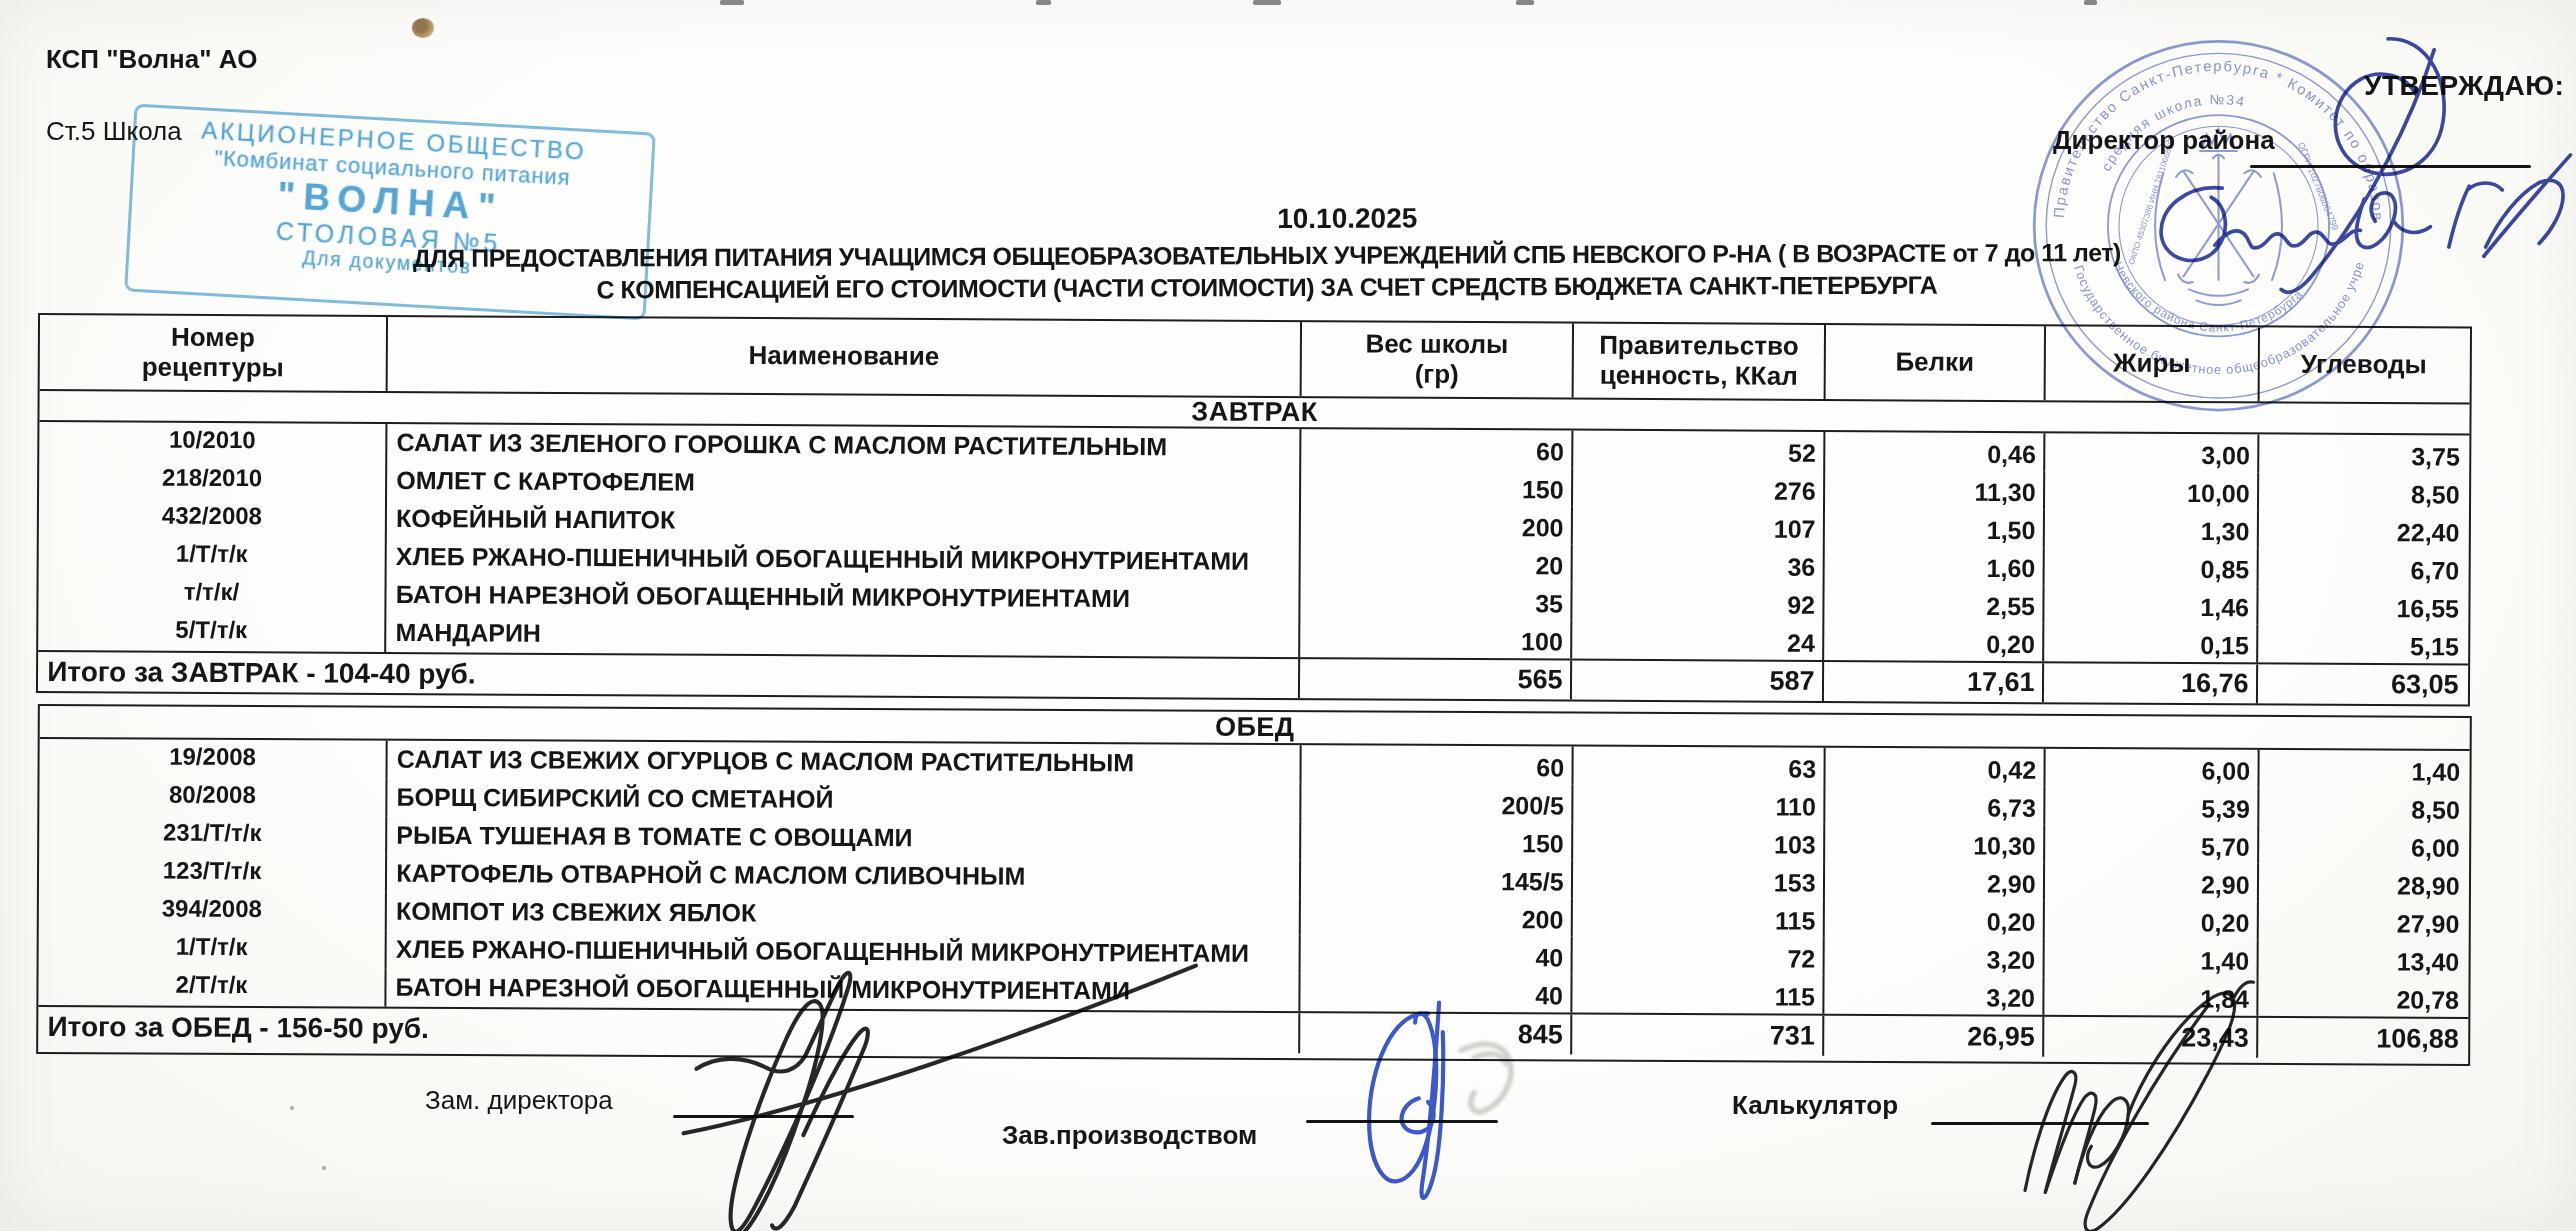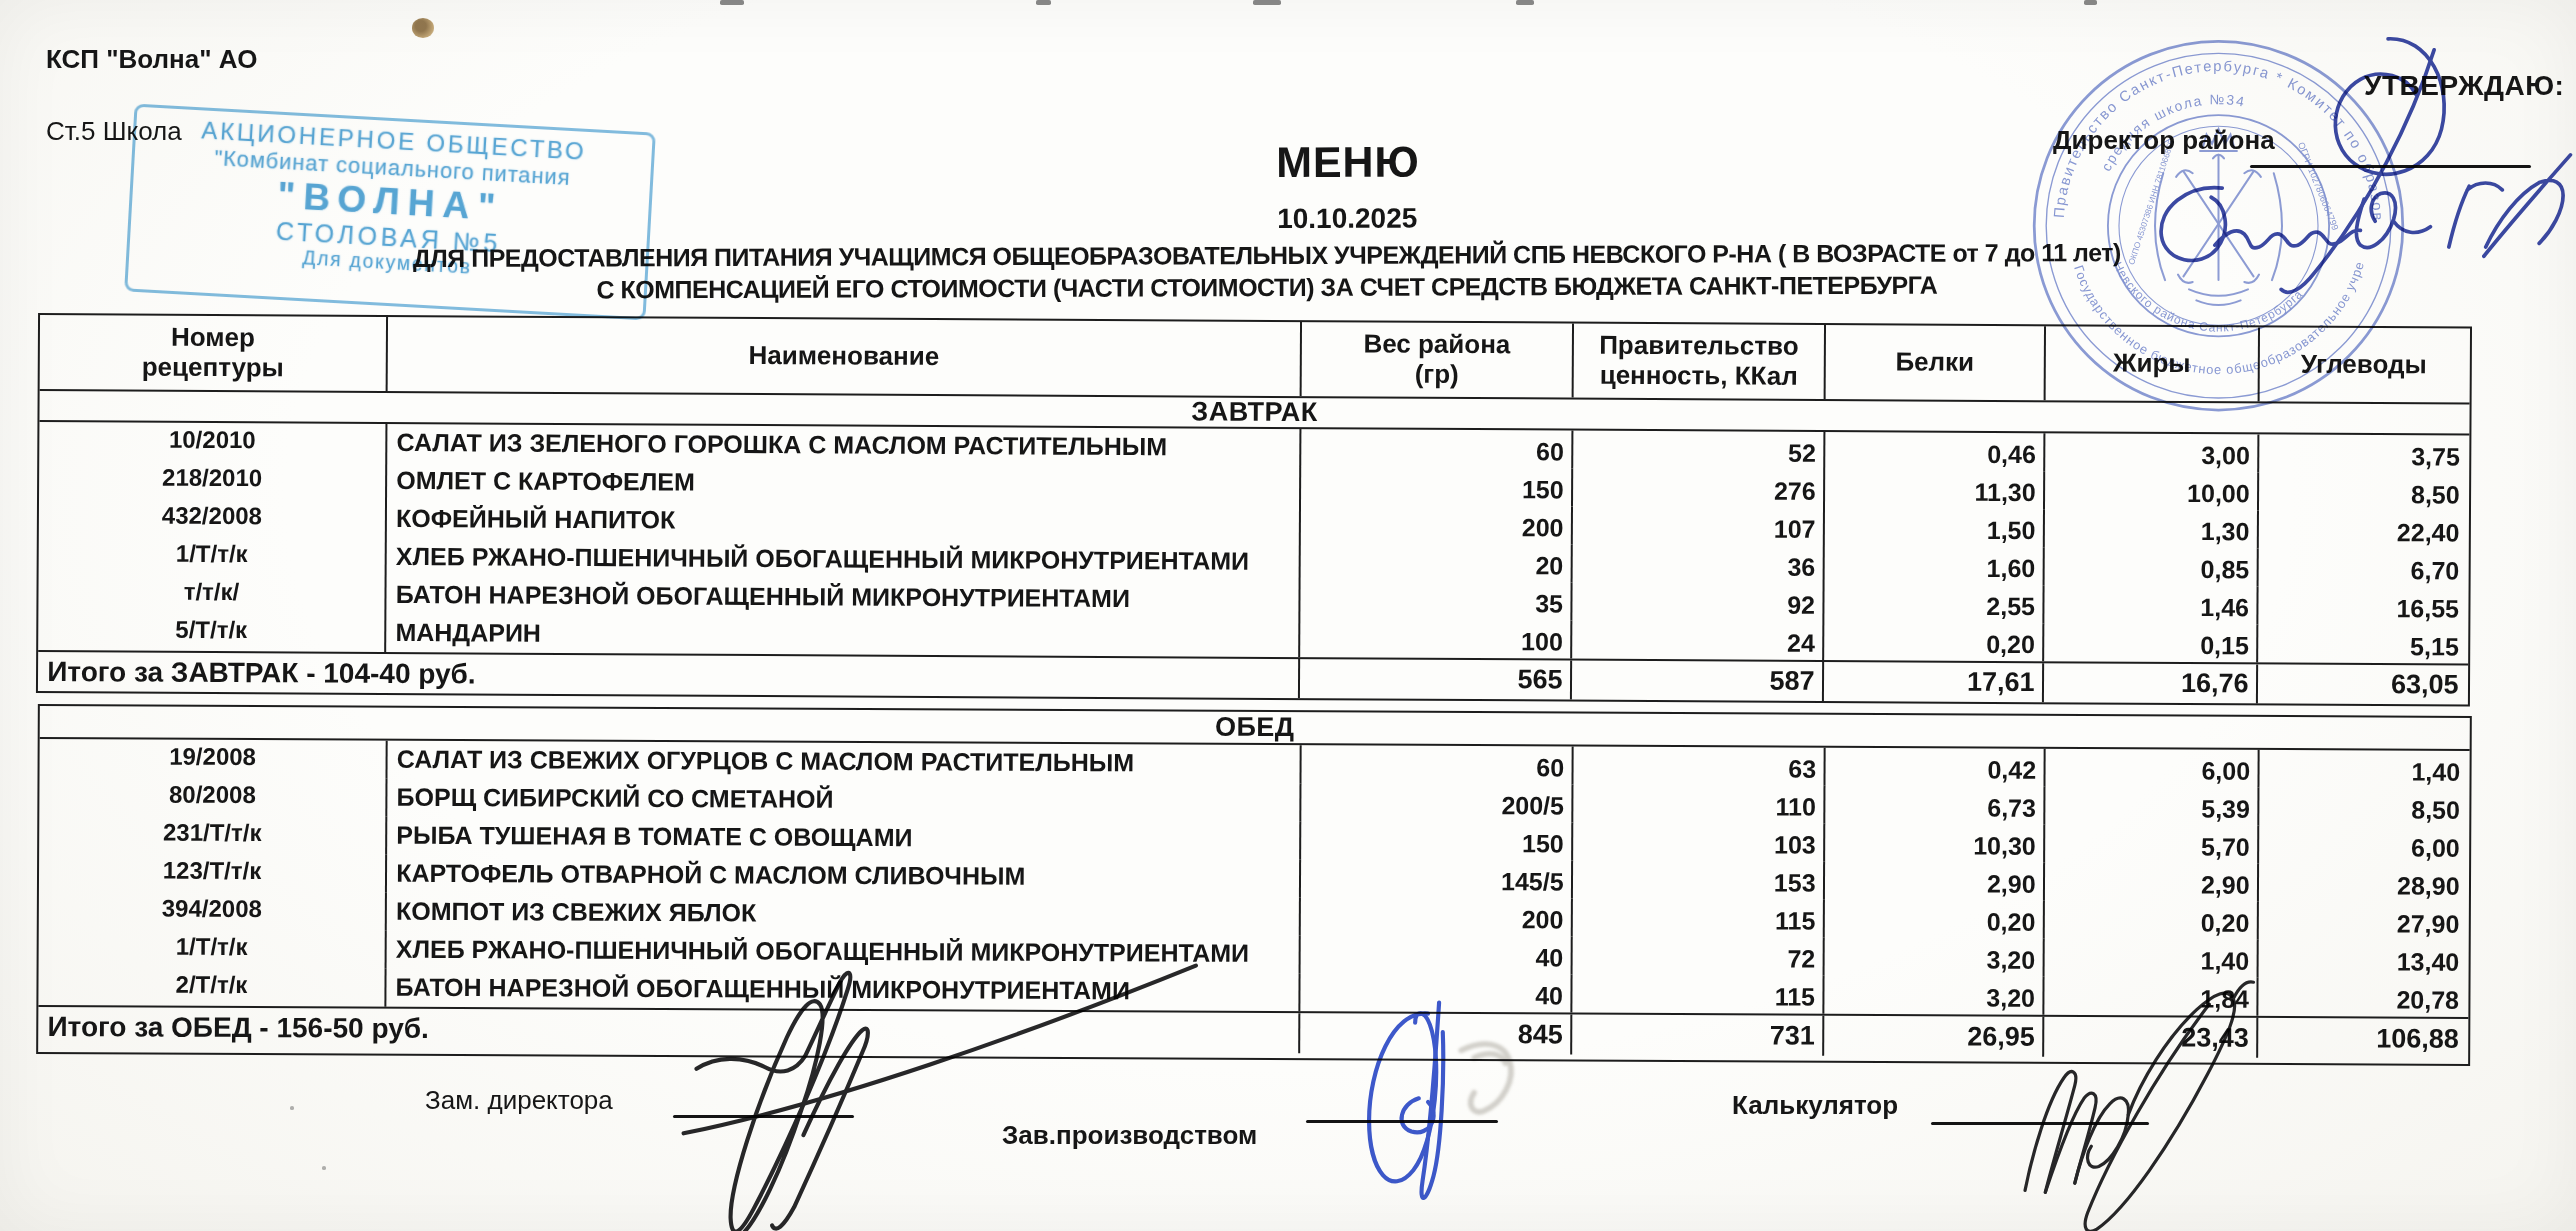--- a/index.html
+++ b/index.html
@@ -80,37 +80,36 @@
 <div class="sheet">
 
   <div class="abs org1 nowrap">КСП "Волна" АО</div>
   <div class="abs org2 nowrap">Ст.5 Школа</div>
 
   <div class="abs approve-label nowrap">УТВЕРЖДАЮ:</div>
   <div class="abs approve-role nowrap">Директор района</div>
   <div class="sig-line" style="left:2250px;top:165px;width:281px;"></div>
 
   <div class="abs titleblock">
-    <div class="menu-title">МЕНЮ</div>
     <div class="menu-date">10.10.2025</div>
     <div class="sub1 nowrap">ДЛЯ ПРЕДОСТАВЛЕНИЯ ПИТАНИЯ УЧАЩИМСЯ ОБЩЕОБРАЗОВАТЕЛЬНЫХ УЧРЕЖДЕНИЙ СПБ НЕВСКОГО Р-НА ( В ВОЗРАСТЕ от 7 до 11 лет)</div>
     <div class="sub2 nowrap">С КОМПЕНСАЦИЕЙ ЕГО СТОИМОСТИ (ЧАСТИ СТОИМОСТИ) ЗА СЧЕТ СРЕДСТВ БЮДЖЕТА САНКТ-ПЕТЕРБУРГА</div>
   </div>
 
   <div class="tblock block1">
     <div class="hrow">
       <div class="hcell">
           <span>Номер</span>
           <span>рецептуры</span>
         </div>
       <div class="hcell">
           <span>Наименование</span>
         </div>
       <div class="hcell">
-          <span>Вес района</span>
+          <span>Вес школы</span>
           <span>(гр)</span>
         </div>
       <div class="hcell">
           <span>Правительство</span>
           <span>ценность, ККал</span>
         </div>
       <div class="hcell">
           <span>Белки</span>
         </div>
       <div class="hcell">

